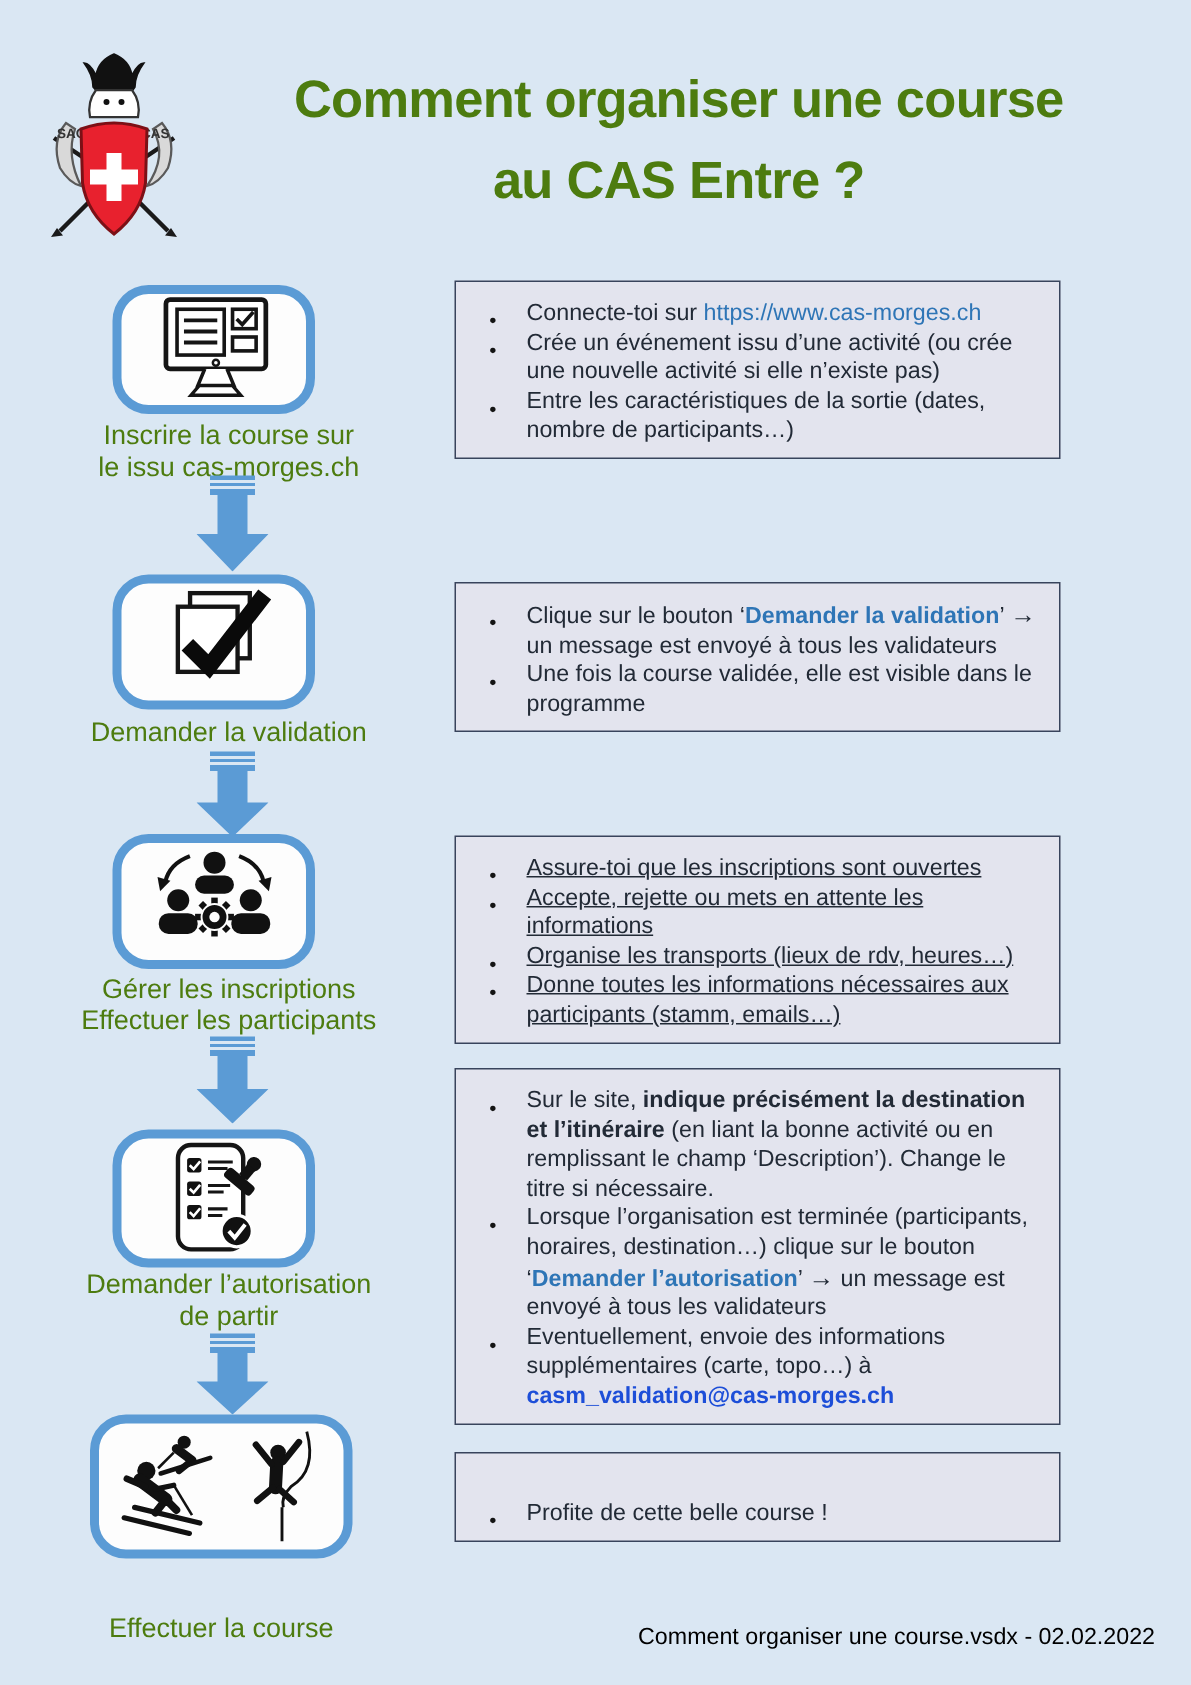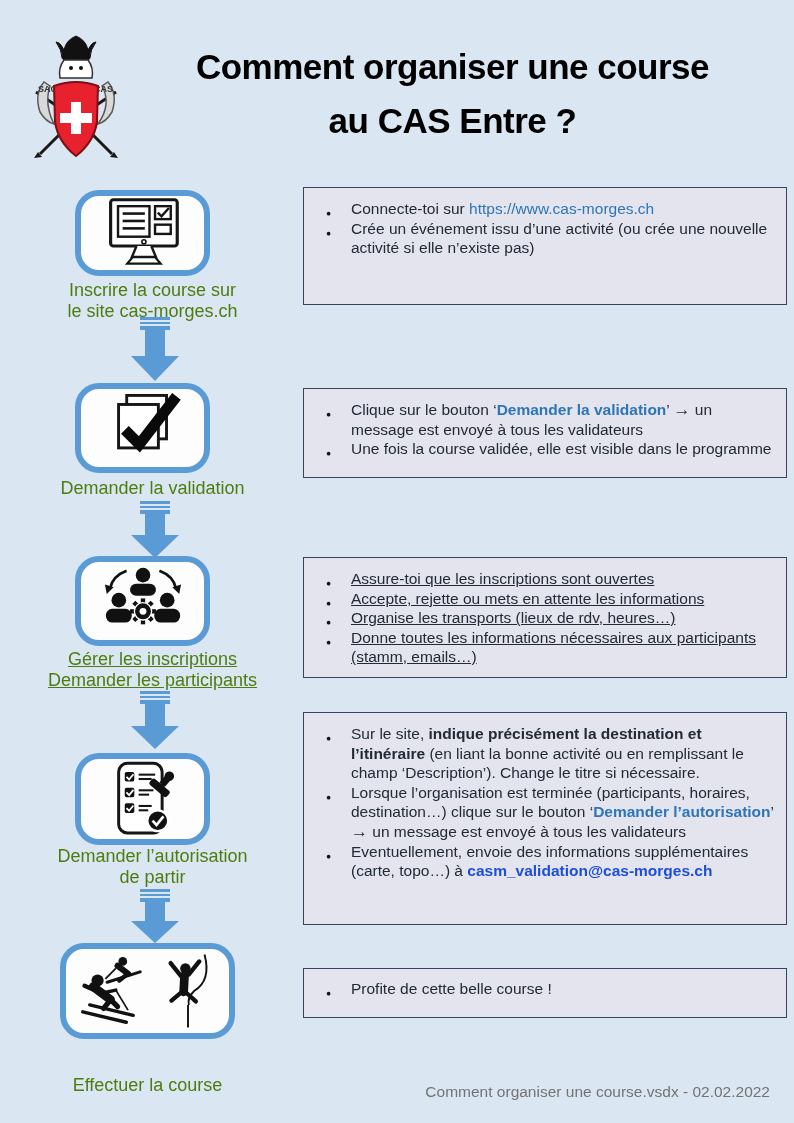--- a/index.html
+++ b/index.html
@@ -10,21 +10,21 @@
     position:relative;overflow:hidden;
     color:#222a36;
   }
   .page{position:absolute;inset:0;}
 
   
   .logo{position:absolute;left:30px;top:34px;width:92px;height:130px;}
   .title{
     position:absolute;left:125px;top:40px;width:655px;
     text-align:center;font-weight:bold;font-size:35px;line-height:54px;
-    color:#000000;letter-spacing:-0.5px;
+    color:#4d7c0f;letter-spacing:-0.5px;
   }
 
   
   .icon-box{
     position:absolute;background:#fdfdfd;
     border:6px solid #5b9bd5;border-radius:24px;
     display:flex;align-items:center;justify-content:center;
     box-sizing:border-box;
   }
   .step-label{
@@ -34,39 +34,39 @@
   .step-label div:empty{display:none;}
 
   
   .stripes{position:absolute;left:140px;width:30px;display:flex;flex-direction:column;gap:2px;align-items:center;}
   .stripes i{display:block;background:#5b9bd5;width:100%;height:2.5px;}
   .stripes i:last-child{height:3.5px;}
   .arrow{position:absolute;left:131px;width:48px;}
 
   
   .info-box{
-    position:absolute;left:303px;width:484px;box-sizing:border-box;
+    position:absolute;left:303px;width:404px;box-sizing:border-box;
     background:#e3e4ee;border:1.6px solid #38445c;
     padding:11px 8px 8px 0;
   }
   .info-box ul{margin:0;padding:0 4px 0 47px;list-style:none;}
   .info-box li{position:relative;font-size:15.5px;line-height:19.6px;color:#222a36;}
   .info-box li::before{
     content:"●";position:absolute;left:-25px;top:5px;
     font-size:8.5px;color:#141414;
   }
   .seg-link{color:#2e75b6;}
   .seg-boldblue{color:#2e75b6;font-weight:bold;}
   .seg-email-link{color:#1d4ed8;font-weight:bold;}
   .seg-bold{font-weight:bold;}
   .seg-arrow{font-weight:bold;font-size:17px;}
 
   .footer{
     position:absolute;right:24px;top:1083px;
-    font-size:15.5px;color:#737373;
+    font-size:15.5px;color:#000000;
   }
 </style>
 </head>
 <body>
 
 <div class="page">
 
   <svg class="logo" viewBox="0 0 92 130">
 
     <path d="M10,120 L46,84 M82,120 L46,84 M6,58 L30,74 M86,58 L62,74" stroke="#1a1a1a" stroke-width="3" fill="none"></path>
@@ -103,21 +103,21 @@
       <rect x="68" y="11" width="17" height="14" fill="none" stroke="#151515" stroke-width="2.6"></rect>
       <path d="M71,18 l4,4 l8,-9" fill="none" stroke="#151515" stroke-width="2.6"></path>
       <rect x="68" y="31" width="17" height="10" fill="none" stroke="#151515" stroke-width="2.6"></rect>
       <circle cx="56" cy="49.5" r="2.2" fill="none" stroke="#151515" stroke-width="1.8"></circle>
       <path d="M48,54 L43,66 L69,66 L64,54" fill="#fff" stroke="#151515" stroke-width="2.6"></path>
       <path d="M44,66 L38,73 L74,73 L68,66 Z" fill="#fff" stroke="#151515" stroke-width="2.4"></path>
     </svg>
   </div>
   <div class="step-label" style="top:280px;">
     <div>Inscrire la course sur</div>
-    <div>le site cas-morges.ch</div>
+    <div>le issu cas-morges.ch</div>
   </div>
 
   <div class="stripes" style="top:317px;">
       <i></i>
       <i></i>
       <i></i>
     </div>
   <svg class="arrow" style="top:329px;" width="48" height="52" viewBox="0 0 48 52">
     <polygon points="14,0 34,0 34,27 48,27 24,52 0,27 14,27" fill="#5b9bd5"></polygon>
   </svg>
@@ -162,23 +162,23 @@
         <rect x="-2.5" y="-15" width="5" height="8" fill="#111" transform="rotate(135)"></rect>
         <rect x="-2.5" y="-15" width="5" height="8" fill="#111" transform="rotate(180)"></rect>
         <rect x="-2.5" y="-15" width="5" height="8" fill="#111" transform="rotate(225)"></rect>
         <rect x="-2.5" y="-15" width="5" height="8" fill="#111" transform="rotate(270)"></rect>
         <rect x="-2.5" y="-15" width="5" height="8" fill="#111" transform="rotate(315)"></rect>
         <circle cx="0" cy="0" r="10" fill="#111" stroke="#fdfdfd" stroke-width="1.5"></circle>
         <circle cx="0" cy="0" r="4" fill="#fdfdfd"></circle>
       </g>
     </svg>
   </div>
-  <div class="step-label" style="top:649px;text-decoration:underline;">
+  <div class="step-label" style="top:649px;">
     <div>Gérer les inscriptions</div>
-    <div>Demander les participants</div>
+    <div>Effectuer les participants</div>
   </div>
 
   <div class="stripes" style="top:691px;">
       <i></i>
       <i></i>
       <i></i>
     </div>
   <svg class="arrow" style="top:701px;" width="48" height="48" viewBox="0 0 48 48">
     <polygon points="14,0 34,0 34,25 48,25 24,48 0,25 14,25" fill="#5b9bd5"></polygon>
   </svg>
@@ -252,20 +252,21 @@
   </div>
   <div class="step-label" style="top:1075px;left:20px;">
     <div>Effectuer la course</div>
 
   </div>
 
   <div class="info-box" style="top:187px;min-height:118px;">
     <ul>
         <li><span>Connecte-toi sur </span><span class="seg-link">https://www.cas-morges.ch</span></li>
         <li><span>Crée un événement issu d’une activité (ou crée une nouvelle activité si elle n’existe pas)</span></li>
+        <li><span>Entre les caractéristiques de la sortie (dates, nombre de participants…)</span></li>
       </ul>
   </div>
 
   <div class="info-box" style="top:388px;min-height:90px;">
     <ul>
         <li><span>Clique sur le bouton ‘</span><span class="seg-boldblue">Demander la validation</span><span>’ </span><span class="seg-arrow">→</span><span> un message est envoyé à tous les validateurs</span></li>
         <li><span>Une fois la course validée, elle est visible dans le programme</span></li>
       </ul>
   </div>
 
@@ -279,21 +280,21 @@
   </div>
 
   <div class="info-box" style="top:712px;min-height:213px;">
     <ul>
         <li><span>Sur le site, </span><span class="seg-bold">indique précisément la destination et l’itinéraire</span><span> (en liant la bonne activité ou en remplissant le champ ‘Description’). Change le titre si nécessaire.</span></li>
         <li><span>Lorsque l’organisation est terminée (participants, horaires, destination…) clique sur le bouton  ‘</span><span class="seg-boldblue">Demander l’autorisation</span><span>’ </span><span class="seg-arrow">→</span><span> un message est envoyé à tous les validateurs</span></li>
         <li><span>Eventuellement, envoie des informations supplémentaires (carte, topo…) à </span><span class="seg-email-link">casm_validation@cas-morges.ch</span></li>
       </ul>
   </div>
 
-  <div class="info-box" style="top:968px;min-height:50px;padding-top:10px;">
+  <div class="info-box" style="top:968px;min-height:50px;padding-top:30px;">
     <ul>
         <li><span>Profite de cette belle course !</span></li>
       </ul>
   </div>
 
   <div class="footer">Comment organiser une course.vsdx - 02.02.2022</div>
 
 </div>
 
 </body></html>

